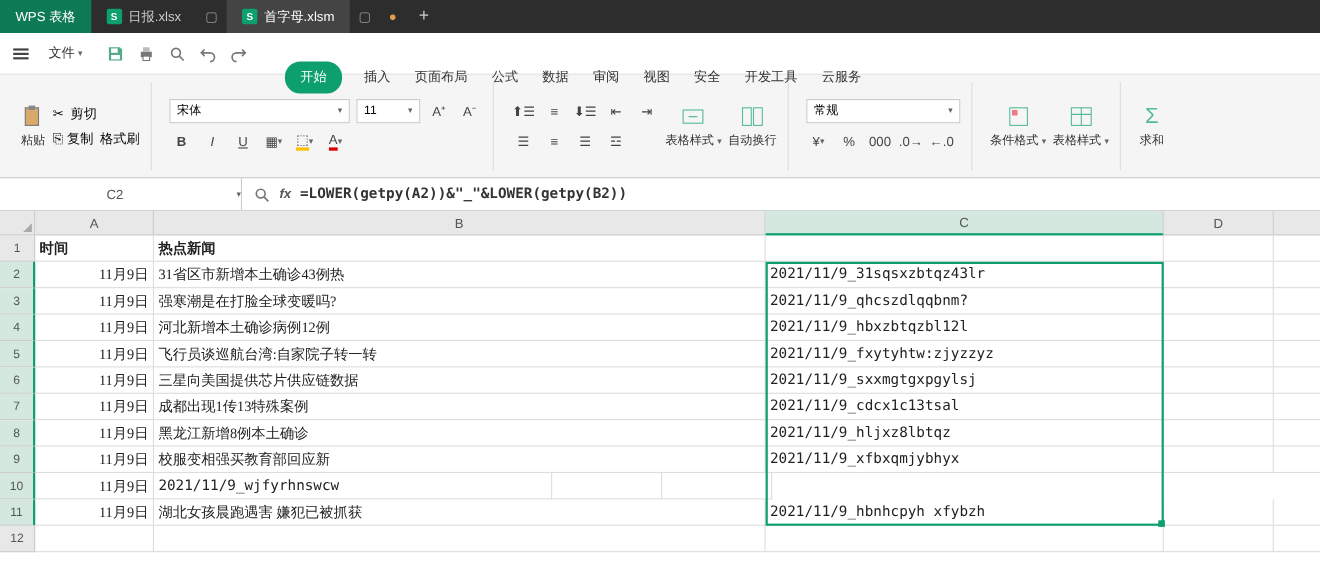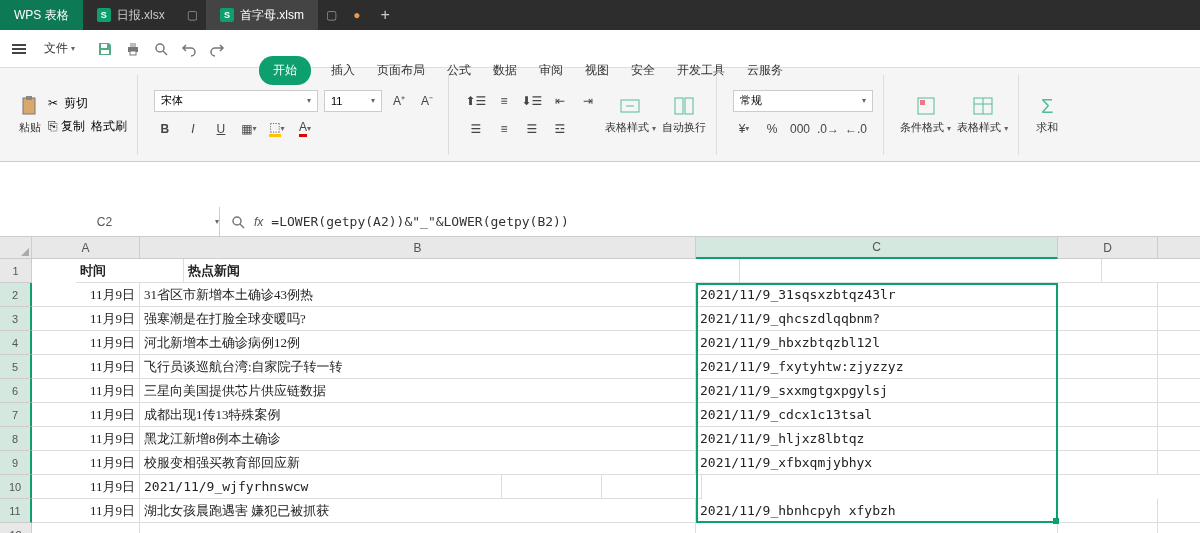--- a/index.html
+++ b/index.html
@@ -35,42 +35,42 @@
 .row { display: flex; align-items: center; gap: 6px; }
 .combo { border: 1px solid #ccc; background: #fff; height: 22px; display: flex; align-items: center; padding: 0 6px; font-size: 11px; justify-content: space-between; }
 .combo.font { width: 164px; }
 .combo.size { width: 58px; }
 .combo.numfmt { width: 140px; }
 .ibtn { width: 22px; height: 22px; display: inline-flex; align-items: center; justify-content: center; color: #444; font-size: 12px; }
 .bold { font-weight: bold; }
 .italic { font-style: italic; }
 .uline { text-decoration: underline; }
 
-.fbar { height: 30px; border-bottom: 1px solid #ccc; display: flex; align-items: center; margin-top: 45px; }
+.fbar { height: 30px; border-bottom: 1px solid #ccc; display: flex; align-items: center; }
 .namebox { width: 220px; border-right: 1px solid #ccc; height: 100%; display: flex; align-items: center; justify-content: center; gap: 6px; }
 .namebox-input { flex: 1; text-align: center; color: #555; }
-.fx-area { flex: 1; display: flex; align-items: center; padding: 0 10px; gap: 8px; }
+.fx-area { flex: 1; display: flex; padding: 0 10px; gap: 8px; font-weight: bold; }
 .fx-lbl { font-style: italic; color: #555; }
 .formula { font-family: Consolas, monospace; font-size: 13px; color: #333; }
 
 .grid { display: flex; }
 .gutter { width: 32px; }
 .corner { width: 32px; height: 22px; background: #e8e8e8; border-right: 1px solid #ccc; border-bottom: 1px solid #ccc; position: relative; }
 .corner::after { content: ""; position: absolute; right: 2px; bottom: 2px; border-left: 8px solid transparent; border-bottom: 8px solid #aaa; }
 .colhdrs { display: flex; }
 .colhdr { height: 22px; background: #e8e8e8; border-right: 1px solid #ccc; border-bottom: 1px solid #ccc; display: flex; align-items: center; justify-content: center; color: #555; font-size: 12px; }
 .colhdr.sel { background: #d4e8df; border-bottom: 2px solid #0d9f6e; }
 .rowhdr { width: 32px; height: 24px; background: #e8e8e8; border-right: 1px solid #ccc; border-bottom: 1px solid #ccc; display: flex; align-items: center; justify-content: center; color: #555; font-size: 11px; }
 .rowhdr.sel { background: #d4e8df; border-right: 2px solid #0d9f6e; }
 .cells { position: relative; }
 .row-cells { display: flex; }
 .cell { height: 24px; border-right: 1px solid #ddd; border-bottom: 1px solid #ddd; padding: 0 4px; display: flex; align-items: center; font-size: 13px; font-family: "SimSun", serif; color: #222; overflow: hidden; white-space: nowrap; }
 .cell.hdr { font-weight: bold; }
 .cell.colA { width: 108px; justify-content: flex-end; }
-.cell.colA.hdr { justify-content: flex-start; margin-left: 44px; }
+.cell.colA.hdr { justify-content: flex-start; }
 .cell.colB { width: 556px; }
 .cell.colC { width: 362px; font-family: Consolas, monospace; }
 .cell.colD { width: 100px; }
 .cell.colE { width: 100px; }
 .sel-range { position: absolute; border: 2px solid #0d9f6e; pointer-events: none; }
 .sel-handle { position: absolute; width: 6px; height: 6px; background: #0d9f6e; right: -3px; bottom: -3px; }
 
 svg { width: 100%; height: 100%; }
 </style>
 </head>

